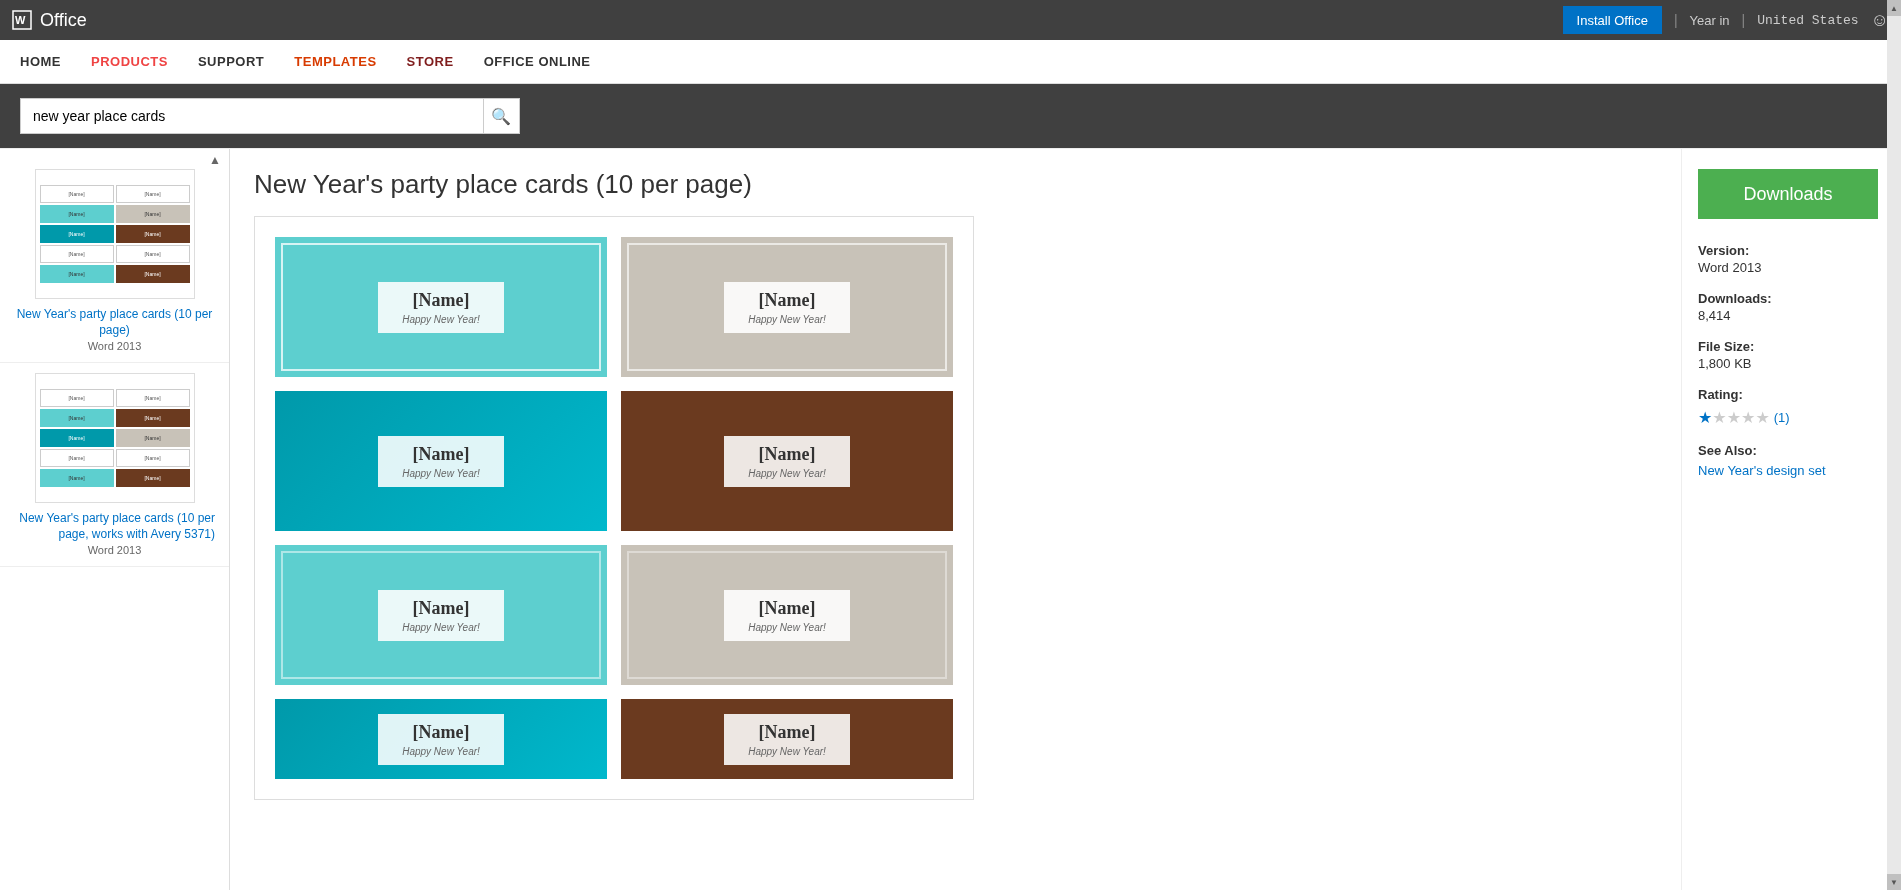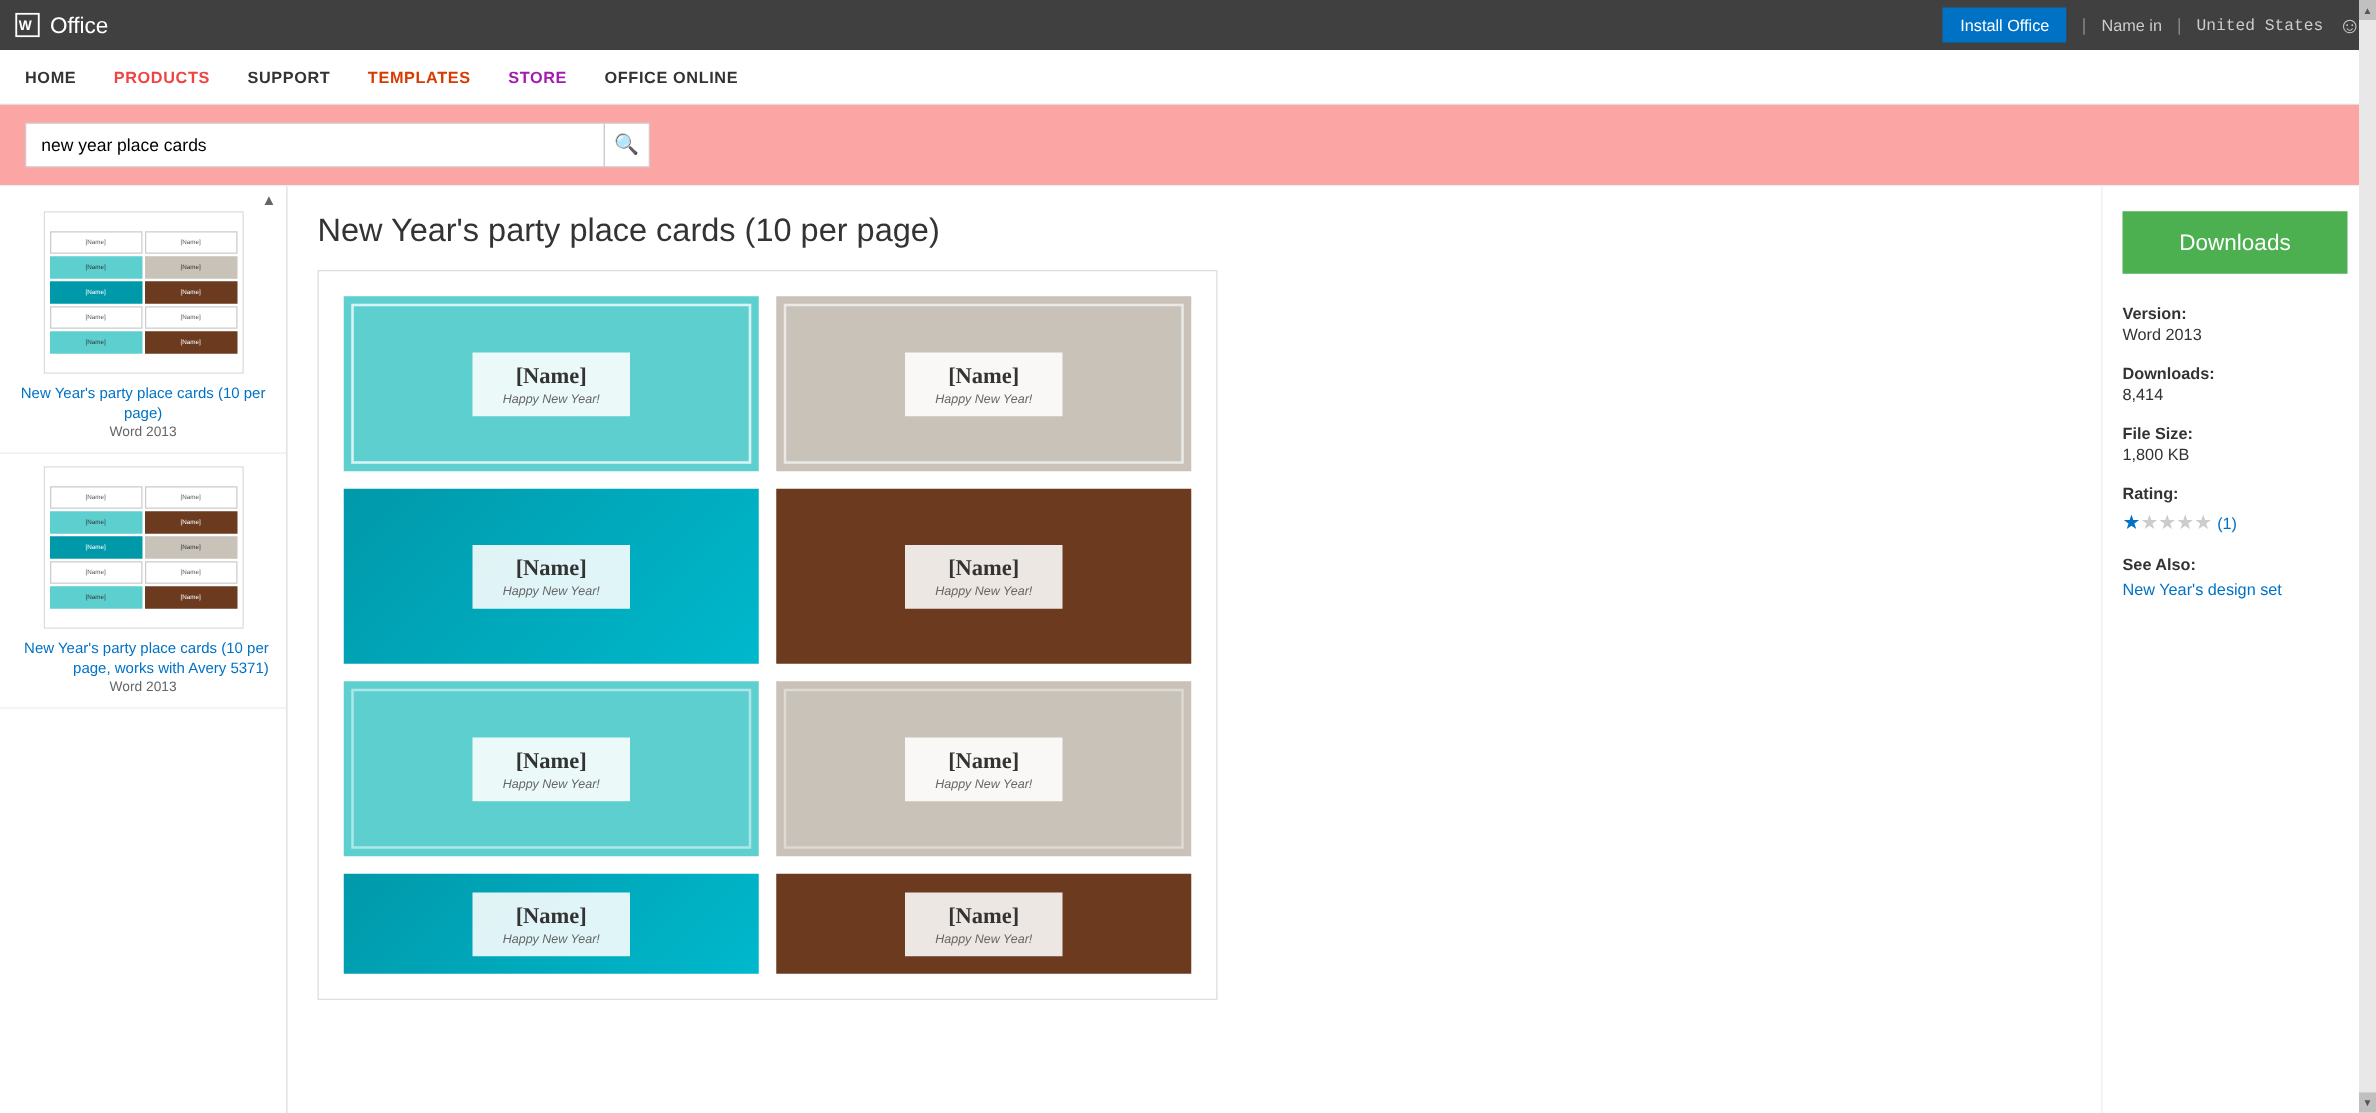--- a/index.html
+++ b/index.html
@@ -272,37 +272,37 @@
   <div id="top-bar-left">
     <svg id="office-logo-icon" viewBox="0 0 20 20" fill="none" xmlns="http://www.w3.org/2000/svg">
       <rect x="1" y="1" width="18" height="18" fill="none" stroke="white" stroke-width="1.5"></rect>
       <text x="3" y="14" font-size="11" fill="white" font-weight="bold">W</text>
     </svg>
     <span id="office-title" style="color:#fff;font-size:18px;font-weight:300;">Office</span>
   </div>
   <div id="top-bar-right">
     <button id="install-office-btn" style="background:#0072c6;color:#fff;border:none;padding:6px 14px;font-size:13px;cursor:pointer;height:28px;">Install Office</button>
     <span style="color:#888;">|</span>
-    <a id="sign-in-link" style="color:#ccc;font-size:13px;cursor:pointer;text-decoration:none;">Name in</a>
+    <a id="sign-in-link" style="color:#ccc;font-size:13px;cursor:pointer;text-decoration:none;">Year in</a>
     <span style="color:#888;">|</span>
     <span id="region-link" style="color:#ccc;font-size:13px;cursor:pointer;">United States</span>
     <span id="smiley-icon" style="color:#ccc;font-size:18px;cursor:pointer;">☺</span>
   </div>
 </div>
 
 <div id="nav-bar" style="background:#fff;border-bottom:1px solid #ddd;height:44px;display:flex;align-items:center;padding:0 20px;gap:30px;">
   <a class="nav-item" style="font-size:13px;font-weight:600;color:#333;cursor:pointer;text-decoration:none;letter-spacing:0.5px;">HOME</a>
   <a class="nav-item" style="font-size:13px;font-weight:600;color:#ef4444;cursor:pointer;text-decoration:none;letter-spacing:0.5px;">PRODUCTS</a>
   <a class="nav-item" style="font-size:13px;font-weight:600;color:#333;cursor:pointer;text-decoration:none;letter-spacing:0.5px;">SUPPORT</a>
   <a class="nav-item active" style="font-size:13px;font-weight:600;color:#d83b01;cursor:pointer;text-decoration:none;letter-spacing:0.5px;">TEMPLATES</a>
-  <a class="nav-item" style="font-size:13px;font-weight:600;color:#a21caf;cursor:pointer;text-decoration:none;letter-spacing:0.5px;text-align:right;">STORE</a>
+  <a class="nav-item" style="font-size:13px;font-weight:600;color:#7f1d1d;cursor:pointer;text-decoration:none;letter-spacing:0.5px;text-align:right;">STORE</a>
   <a class="nav-item" style="font-size:13px;font-weight:600;color:#333;cursor:pointer;text-decoration:none;letter-spacing:0.5px;">OFFICE ONLINE</a>
 </div>
 
-<div id="search-bar" style="padding:14px 20px;background:#fca5a5;border-bottom:1px solid #eee;">
+<div id="search-bar" style="padding:14px 20px;background:#404040;border-bottom:1px solid #eee;">
   <div id="search-form" style="display:flex;align-items:center;border:1px solid #ccc;width:500px;height:36px;">
     <input id="search-input" type="text" style="flex: 1 1 0%; border: none; outline: none; padding: 0px 12px; font-size: 14px; height: 100%;" value="new year place cards">
     <button id="search-btn" style="background:#fff;border:none;border-left:1px solid #ccc;width:36px;height:100%;cursor:pointer;display:flex;align-items:center;justify-content:center;font-size:16px;color:#666;">
       <span>🔍</span>
     </button>
   </div>
 </div>
 
 <div id="main-layout" style="display:flex;background:#f4f4f4;min-height:800px;">
 

